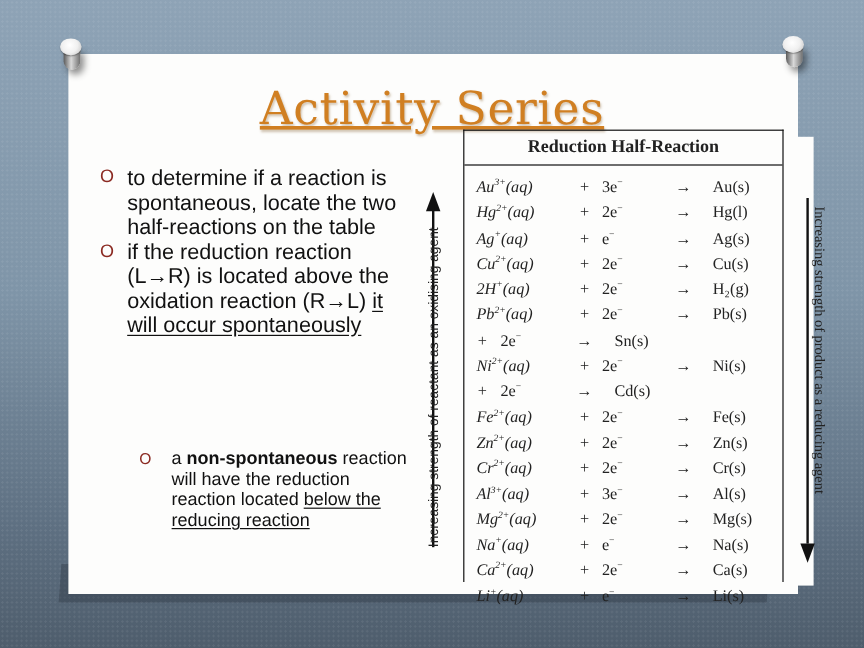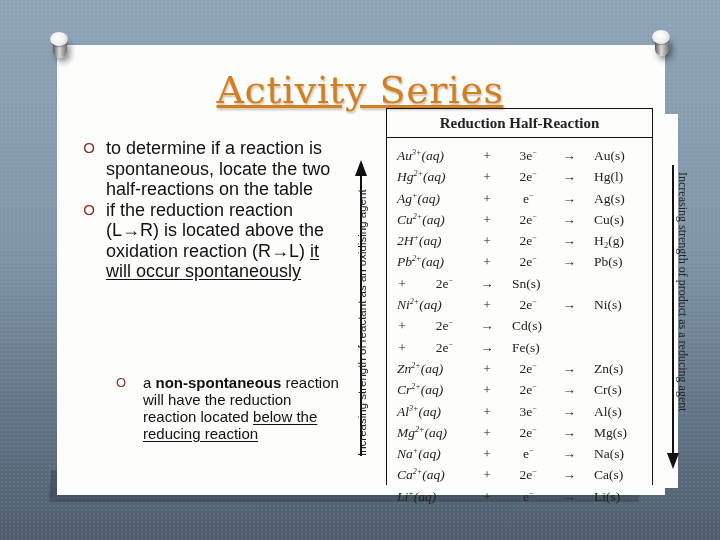--- a/index.html
+++ b/index.html
@@ -74,21 +74,21 @@
       font-family: "Liberation Serif", serif; color: #222;
     }
     .table-header {
       height: 28px; border-bottom: 1.5px solid #111; text-align: center;
       font-weight: bold; font-size: 15px; line-height: 28px;
     }
     .rows { padding-top: 7px; }
     .row { display: flex; height: 21.3px; line-height: 21.3px; font-size: 13.5px; }
     .c1 { width: 78px; padding-left: 10px; font-style: italic; }
     .c2 { width: 30px; text-align: center; }
-    .c3 { width: 55px; text-align: center; }
+    .c3 { width: 55px; }
     .c4 { width: 30px; text-align: center; }
     .c5 { width: 60px; padding-left: 10px; }
     sup { font-size: 8px; line-height: 0; }
 
     .axis-left {
       position: absolute; left: 360px; top: 170px; width: 2px; height: 286px; background: #111;
     }
     .axis-left-head {
       position: absolute; left: 355px; top: 160px; width: 0; height: 0;
       border-left: 6px solid transparent; border-right: 6px solid transparent; border-bottom: 16px solid #111;
@@ -208,20 +208,21 @@
         <span class="c4">→</span>
         <span class="c5">Ni(s)</span>
       </div>
       <div class="row">
         <span class="c2">+</span>
         <span class="c3"><span>2e</span><sup>−</sup></span>
         <span class="c4">→</span>
         <span class="c5">Cd(s)</span>
       </div>
       <div class="row">
+        <span class="c1"><span>Fe</span><sup>2+</sup><span>(aq)</span></span>
         <span class="c2">+</span>
         <span class="c3"><span>2e</span><sup>−</sup></span>
         <span class="c4">→</span>
         <span class="c5">Fe(s)</span>
       </div>
       <div class="row">
         <span class="c1"><span>Zn</span><sup>2+</sup><span>(aq)</span></span>
         <span class="c2">+</span>
         <span class="c3"><span>2e</span><sup>−</sup></span>
         <span class="c4">→</span>

